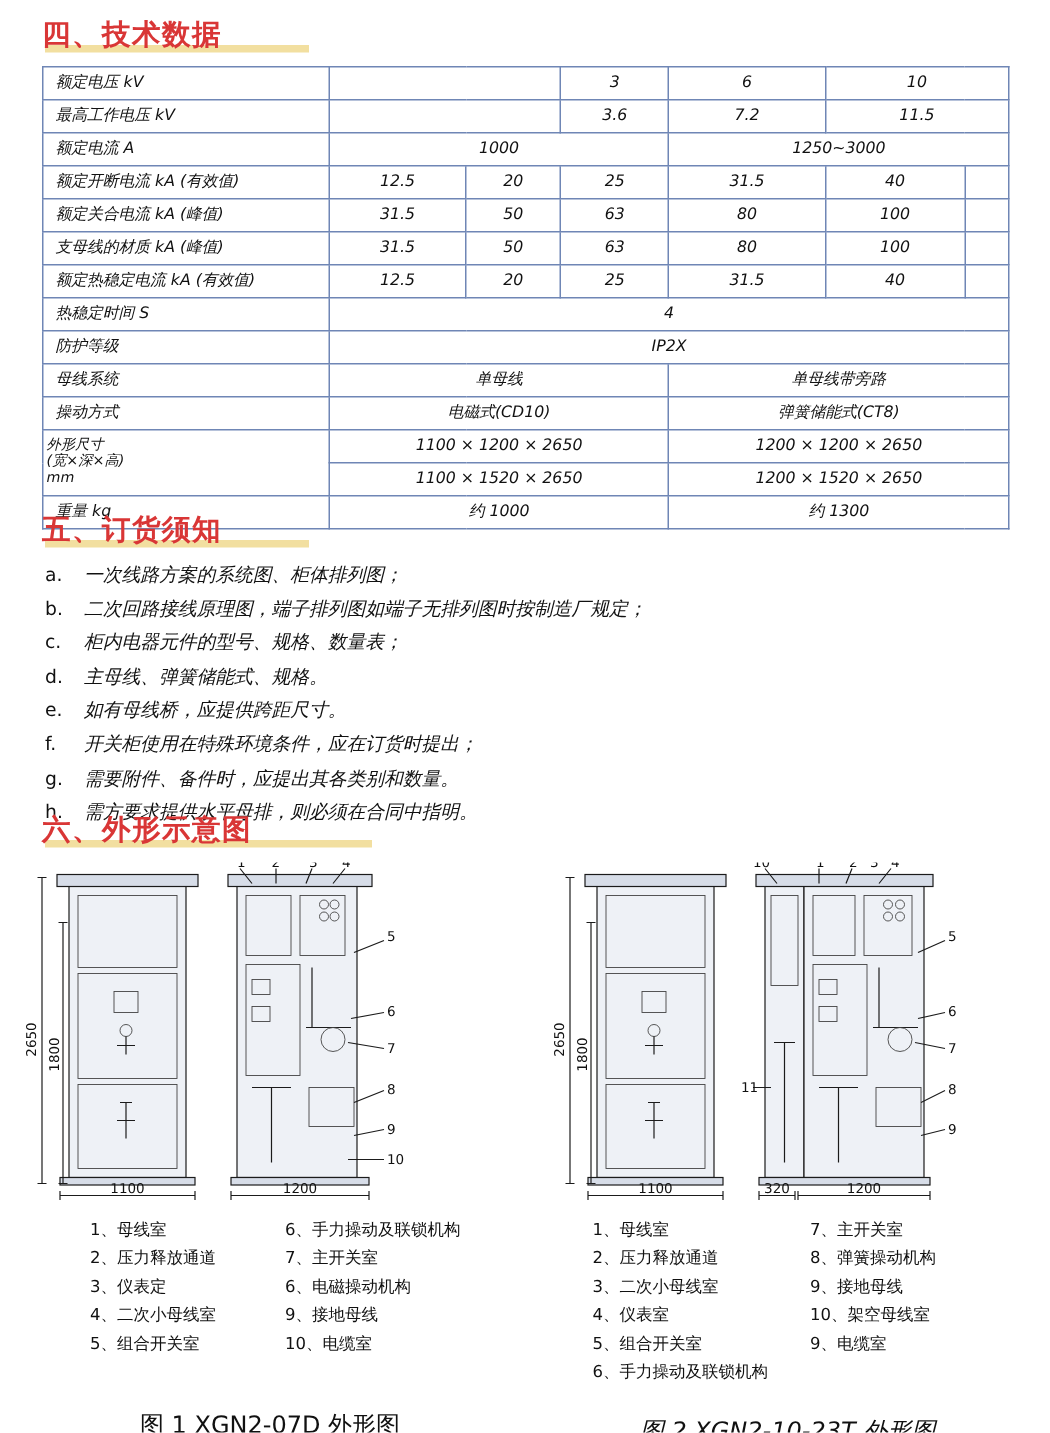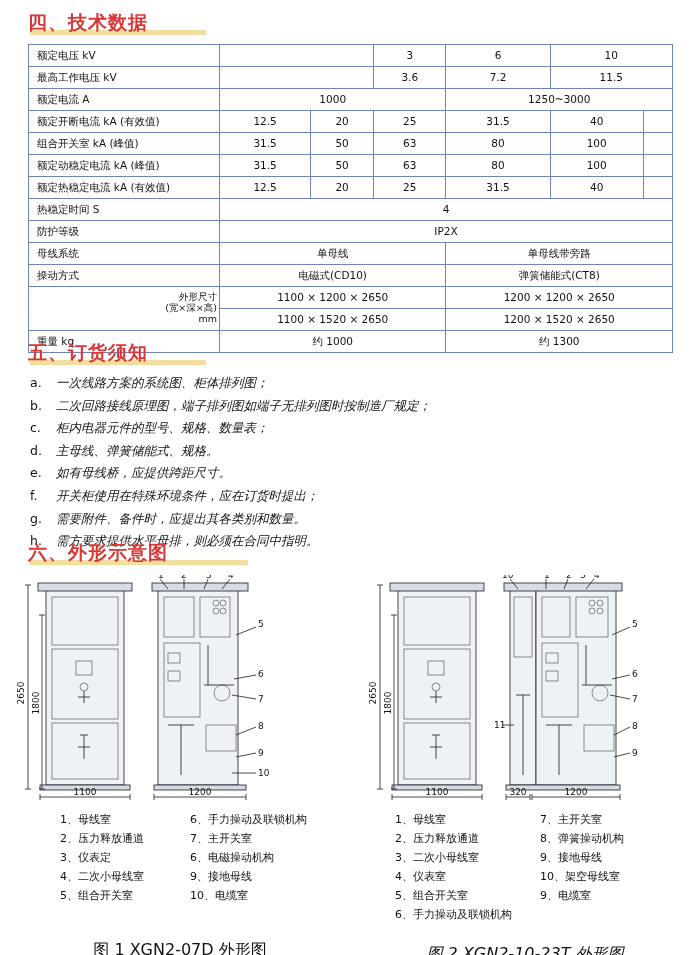--- a/index.html
+++ b/index.html
@@ -37,35 +37,36 @@
   #sec6{position:absolute;left:0;top:540px;width:300px;}
   #sec6 .underline{width:218px;}
 
   
   .tbl-wrap{position:absolute;left:28px;top:44px;width:645px;}
   table.spec{
     border-collapse:collapse;
     width:645px;
     font-size:10.5px;
     color:#111;
+    font-style:italic;
   }
   table.spec td{
     border:1px solid #6f86b5;
     padding:3px 4px;
     text-align:center;
     height:15px;
     line-height:1.25;
   }
   table.spec td.lbl{
     text-align:left;
     padding-left:8px;
     width:178px;
   }
   table.spec td.lbl2{
-    text-align:right;
+    text-align:left;
     font-size:9.5px;
     line-height:1.15;
     padding:1px 2px;
   }
 
   
   .notes{
     position:absolute;left:30px;top:372px;width:640px;
     font-size:12.5px;
     line-height:22.6px;
@@ -132,30 +133,30 @@
           <tr>
             <td class="lbl">额定开断电流 kA (有效值)</td>
             <td colspan="1">12.5</td>
             <td colspan="1">20</td>
             <td colspan="1">25</td>
             <td colspan="1">31.5</td>
             <td colspan="1">40</td>
             <td colspan="1"></td>
           </tr>
           <tr>
-            <td class="lbl">组合开关室 kA (峰值)</td>
+            <td class="lbl">额定关合电流 kA (峰值)</td>
             <td colspan="1">31.5</td>
             <td colspan="1">50</td>
             <td colspan="1">63</td>
             <td colspan="1">80</td>
             <td colspan="1">100</td>
             <td colspan="1"></td>
           </tr>
           <tr>
-            <td class="lbl">额定动稳定电流 kA (峰值)</td>
+            <td class="lbl">支母线的材质 kA (峰值)</td>
             <td colspan="1">31.5</td>
             <td colspan="1">50</td>
             <td colspan="1">63</td>
             <td colspan="1">80</td>
             <td colspan="1">100</td>
             <td colspan="1"></td>
           </tr>
           <tr>
             <td class="lbl">额定热稳定电流 kA (有效值)</td>
             <td colspan="1">12.5</td>

